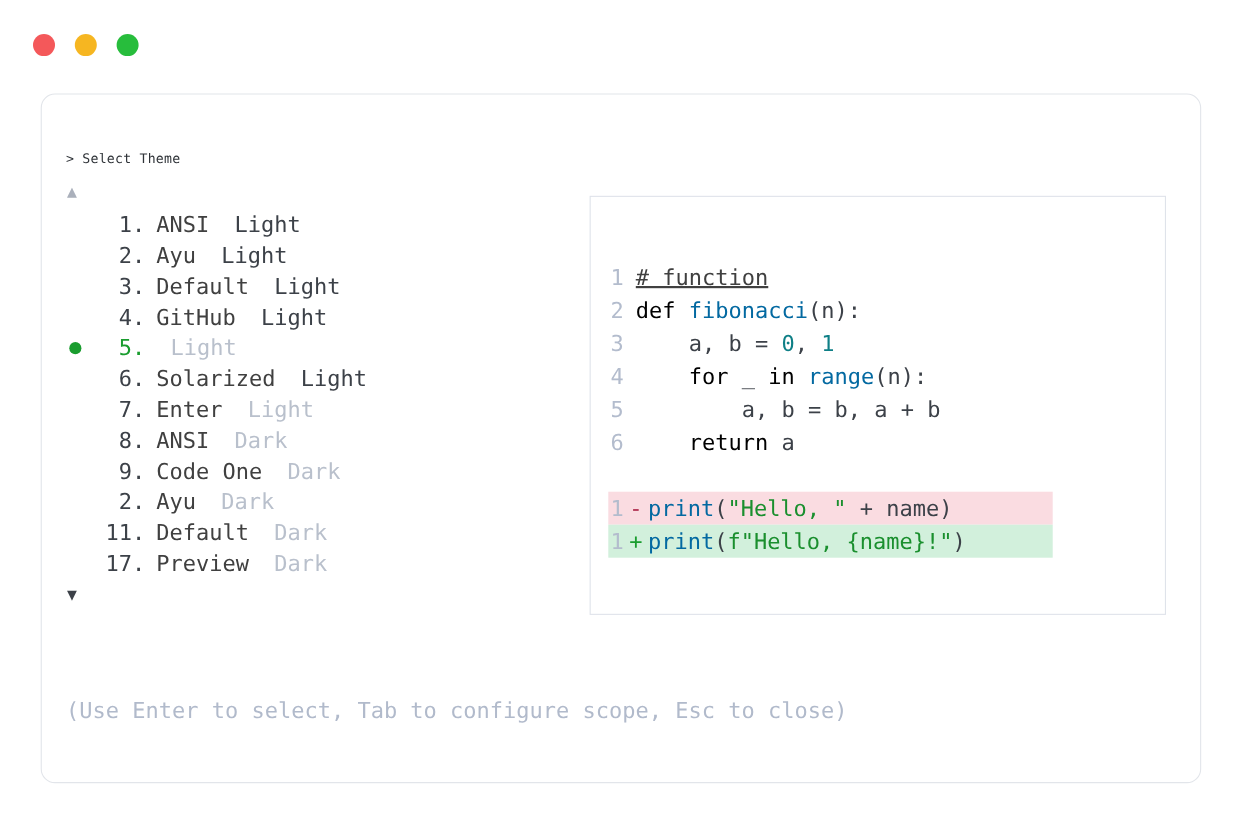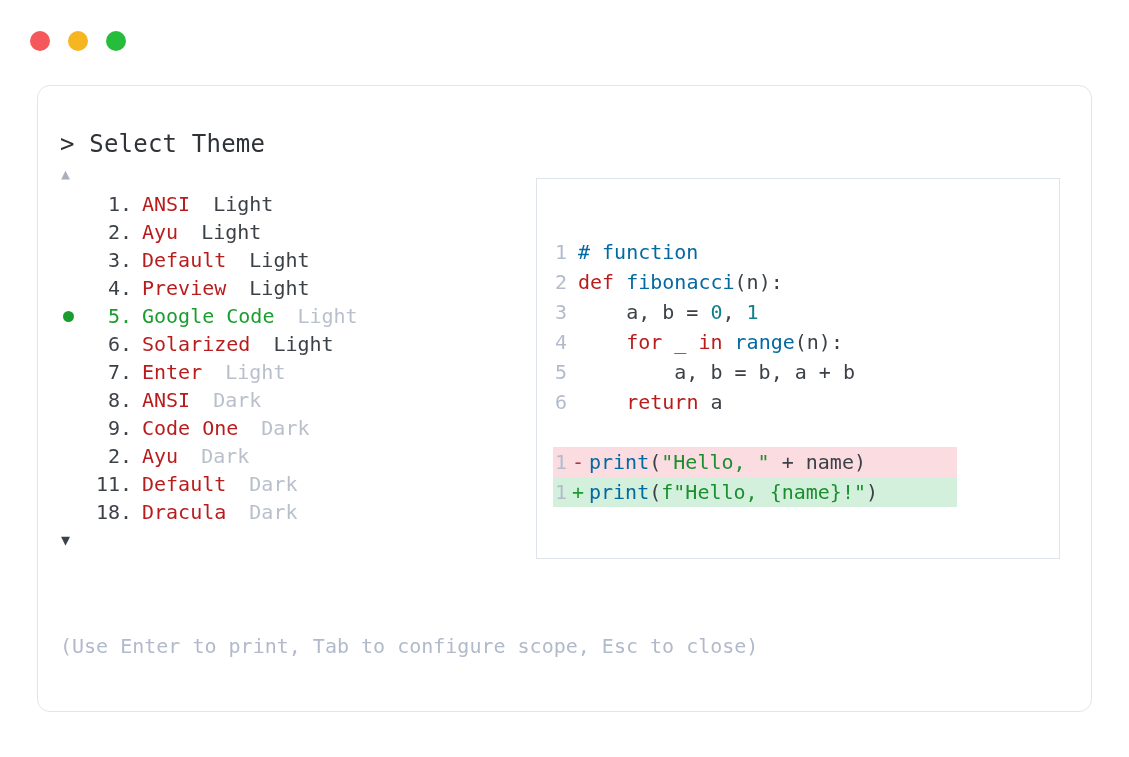--- a/index.html
+++ b/index.html
@@ -61,21 +61,21 @@
     width: 460px;
   }
   .col-right {
     position: absolute;
     left: 498px;
     top: 44px;
     width: 530px;
   }
 
   .panel-title {
-    font-size: 24px;
+    font-size: 12px;
     line-height: 28px;
     color: #2f3338;
     letter-spacing: 0.2px;
     white-space: pre;
   }
 
   .scroll-arrow {
     font-size: 15px;
     line-height: 20px;
     height: 20px;
@@ -118,21 +118,21 @@
     margin-left: 3px;
   }
   .item-index {
     width: 46px;
     flex: 0 0 46px;
     text-align: right;
     color: #3c4148;
   }
   .item-name {
     padding-left: 10px;
-    color: #b91c1c;
+    color: #404040;
   }
   .item-variant {
     padding-left: 9px;
     color: #b9c0cc;
     margin-left: 14px;
   }
   .theme-item.selected .item-index,
   .theme-item.selected .item-name {
     color: #1a9d2f;
   }
@@ -196,22 +196,22 @@
   .diff-line.added   { background: #d2f0dc; }
   .diff-sign {
     width: 22px;
     flex: 0 0 22px;
     text-align: center;
   }
   .diff-line.removed .diff-sign { color: #b03050; }
   .diff-line.added   .diff-sign { color: #1a9d2f; }
 
   
-  .tok-comment { color: #0369a1; }
-  .tok-keyword { color: #b91c1c; font-weight: 500; }
+  .tok-comment { color: #404040; text-decoration: underline; }
+  .tok-keyword { color: #000000; font-weight: 500; }
   .tok-func    { color: #0369a1; }
   .tok-plain   { color: #3c4148; }
   .tok-number  { color: #0e7f86; }
   .tok-string  { color: #1a8f2e; }
 </style>
 </head>
 <body>
 
 <div id="root">
 
@@ -223,34 +223,34 @@
 
   <div class="card">
 
     <div class="col-left">
       <div class="panel-title">&gt; Select Theme</div>
       <div class="scroll-arrow up">▲</div>
       <ul class="theme-list">
           <li class="theme-item variant-strong"><span class="bullet-slot"></span><span class="item-index">1.</span><span class="item-name">ANSI</span><span class="item-variant" style="color: rgb(60, 65, 72);">Light</span></li>
           <li class="theme-item variant-strong"><span class="bullet-slot"></span><span class="item-index">2.</span><span class="item-name">Ayu</span><span class="item-variant" style="color: rgb(60, 65, 72);">Light</span></li>
           <li class="theme-item variant-strong"><span class="bullet-slot"></span><span class="item-index">3.</span><span class="item-name">Default</span><span class="item-variant" style="color: rgb(60, 65, 72);">Light</span></li>
-          <li class="theme-item variant-strong"><span class="bullet-slot"></span><span class="item-index">4.</span><span class="item-name">Preview</span><span class="item-variant" style="color: rgb(60, 65, 72);">Light</span></li>
-          <li class="theme-item selected"><span class="bullet-slot"><span class="bullet"></span></span><span class="item-index">5.</span><span class="item-name">Google Code</span><span class="item-variant">Light</span></li>
+          <li class="theme-item variant-strong"><span class="bullet-slot"></span><span class="item-index">4.</span><span class="item-name">GitHub</span><span class="item-variant" style="color: rgb(60, 65, 72);">Light</span></li>
+          <li class="theme-item selected"><span class="bullet-slot"><span class="bullet"></span></span><span class="item-index">5.</span><span class="item-variant">Light</span></li>
           <li class="theme-item variant-strong"><span class="bullet-slot"></span><span class="item-index">6.</span><span class="item-name">Solarized</span><span class="item-variant" style="color: rgb(60, 65, 72);">Light</span></li>
           <li class="theme-item"><span class="bullet-slot"></span><span class="item-index">7.</span><span class="item-name">Enter</span><span class="item-variant">Light</span></li>
           <li class="theme-item"><span class="bullet-slot"></span><span class="item-index">8.</span><span class="item-name">ANSI</span><span class="item-variant">Dark</span></li>
           <li class="theme-item"><span class="bullet-slot"></span><span class="item-index">9.</span><span class="item-name">Code One</span><span class="item-variant">Dark</span></li>
           <li class="theme-item"><span class="bullet-slot"></span><span class="item-index">2.</span><span class="item-name">Ayu</span><span class="item-variant">Dark</span></li>
           <li class="theme-item"><span class="bullet-slot"></span><span class="item-index">11.</span><span class="item-name">Default</span><span class="item-variant">Dark</span></li>
-          <li class="theme-item"><span class="bullet-slot"></span><span class="item-index">18.</span><span class="item-name">Dracula</span><span class="item-variant">Dark</span></li>
+          <li class="theme-item"><span class="bullet-slot"></span><span class="item-index">17.</span><span class="item-name">Preview</span><span class="item-variant">Dark</span></li>
         </ul>
       <div class="scroll-arrow down">▼</div>
     </div>
 
 
     <div class="preview-box">
       <div class="code"><div class="code-line"><span class="lineno">1</span><span class="code-text"><span class="tok-comment"># function</span></span></div><div class="code-line"><span class="lineno">2</span><span class="code-text"><span class="tok-keyword">def </span><span class="tok-func">fibonacci</span><span class="tok-plain">(n):</span></span></div><div class="code-line"><span class="lineno">3</span><span class="code-text"><span class="tok-plain">    a, b = </span><span class="tok-number">0</span><span class="tok-plain">, </span><span class="tok-number">1</span></span></div><div class="code-line"><span class="lineno">4</span><span class="code-text"><span class="tok-plain">    </span><span class="tok-keyword">for</span><span class="tok-plain"> _ </span><span class="tok-keyword">in</span><span class="tok-plain"> </span><span class="tok-func">range</span><span class="tok-plain">(n):</span></span></div><div class="code-line"><span class="lineno">5</span><span class="code-text"><span class="tok-plain">        a, b = b, a + b</span></span></div><div class="code-line"><span class="lineno">6</span><span class="code-text"><span class="tok-plain">    </span><span class="tok-keyword">return</span><span class="tok-plain"> a</span></span></div><div class="blank-line"></div><div class="diff-line removed"><span class="lineno">1</span><span class="diff-sign">-</span><span><span class="tok-func">print</span><span class="tok-plain">(</span><span class="tok-string">"Hello, "</span><span class="tok-plain"> + name)</span></span></div><div class="diff-line added"><span class="lineno">1</span><span class="diff-sign">+</span><span><span class="tok-func">print</span><span class="tok-plain">(</span><span class="tok-string">f"Hello, {name}!"</span><span class="tok-plain">)</span></span></div></div>
     </div>
 
-    <div class="hint">(Use Enter to print, Tab to configure scope, Esc to close)</div>
+    <div class="hint">(Use Enter to select, Tab to configure scope, Esc to close)</div>
 
   </div>
 </div>
 
 </body></html>

